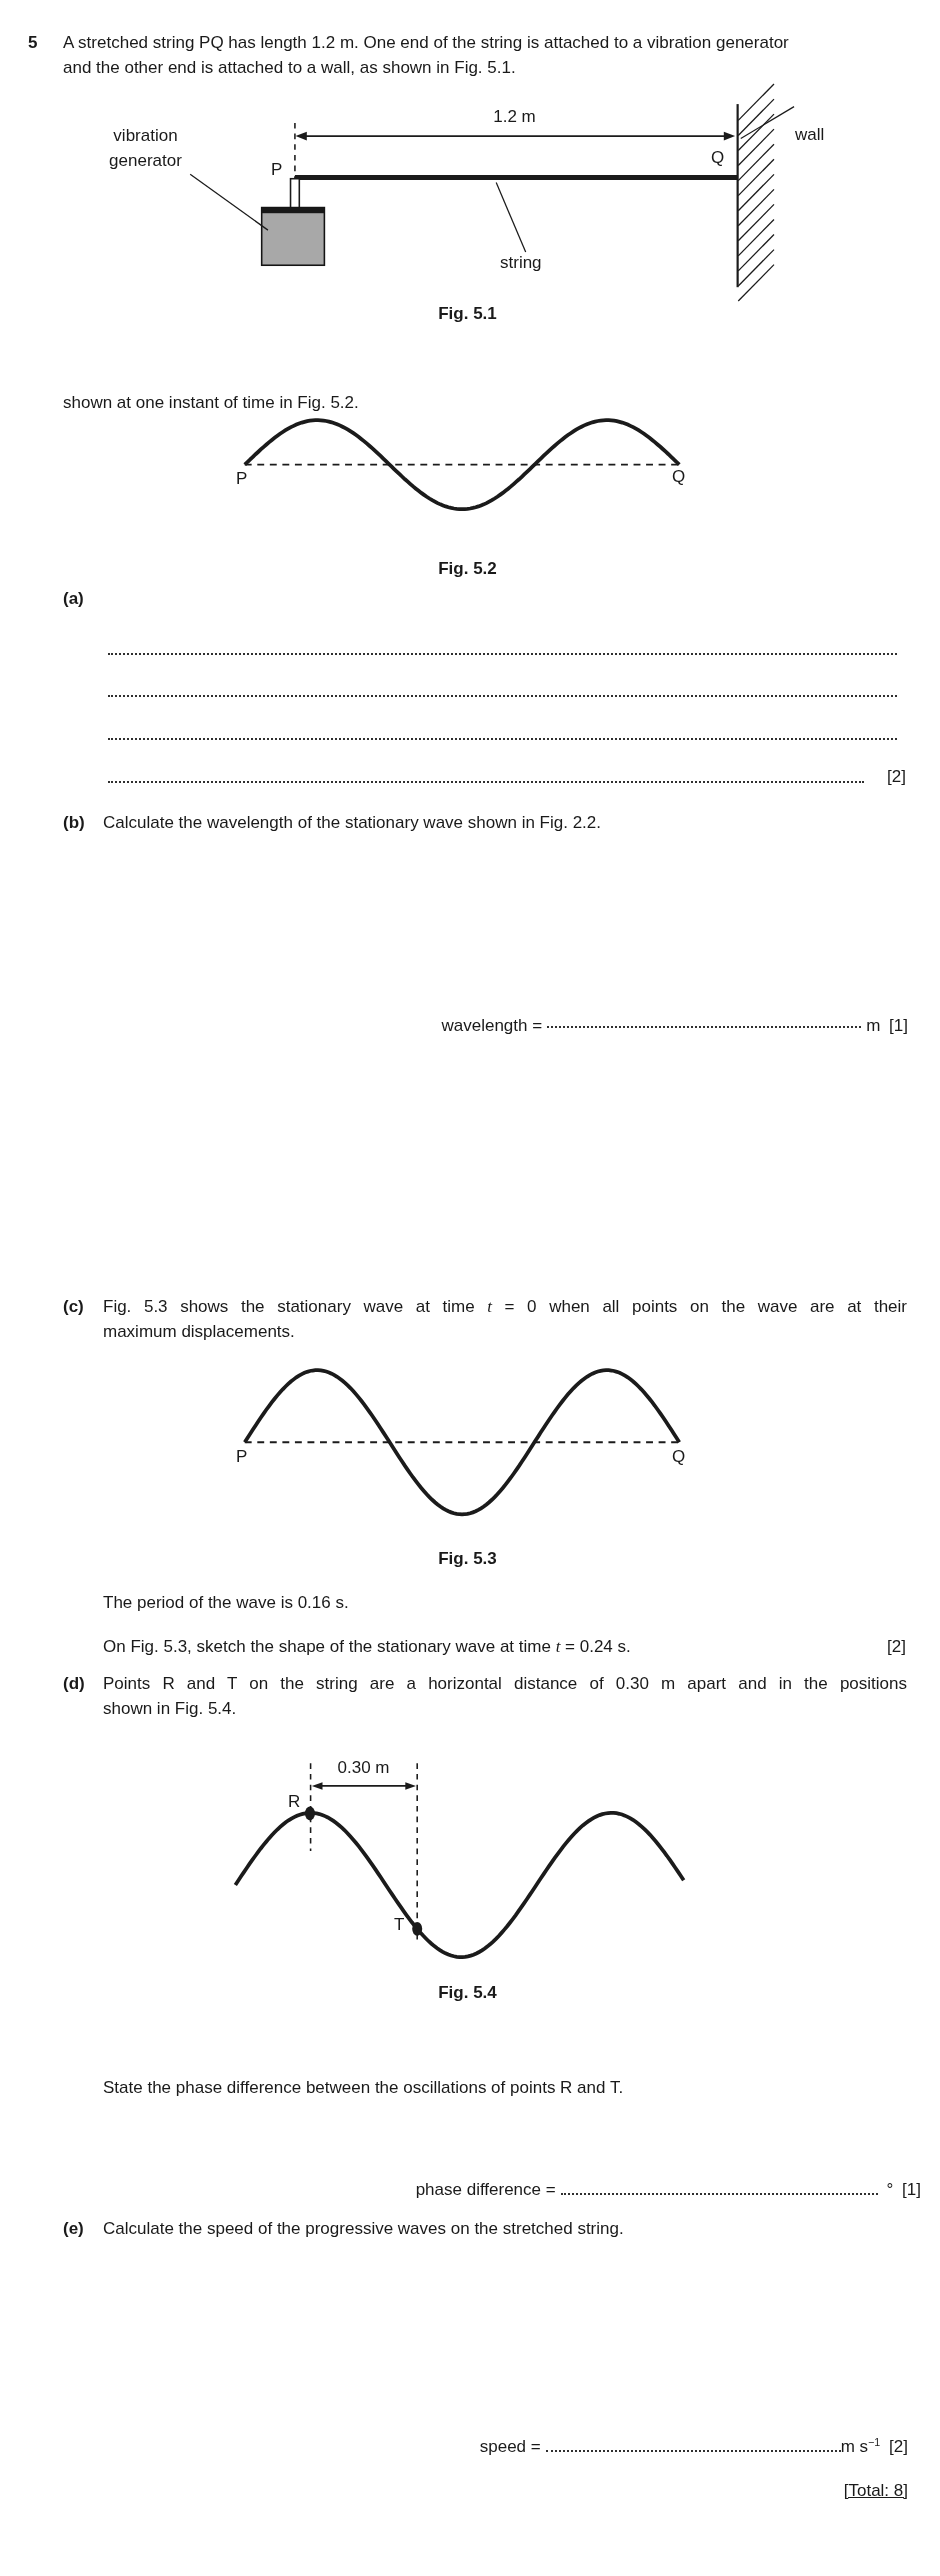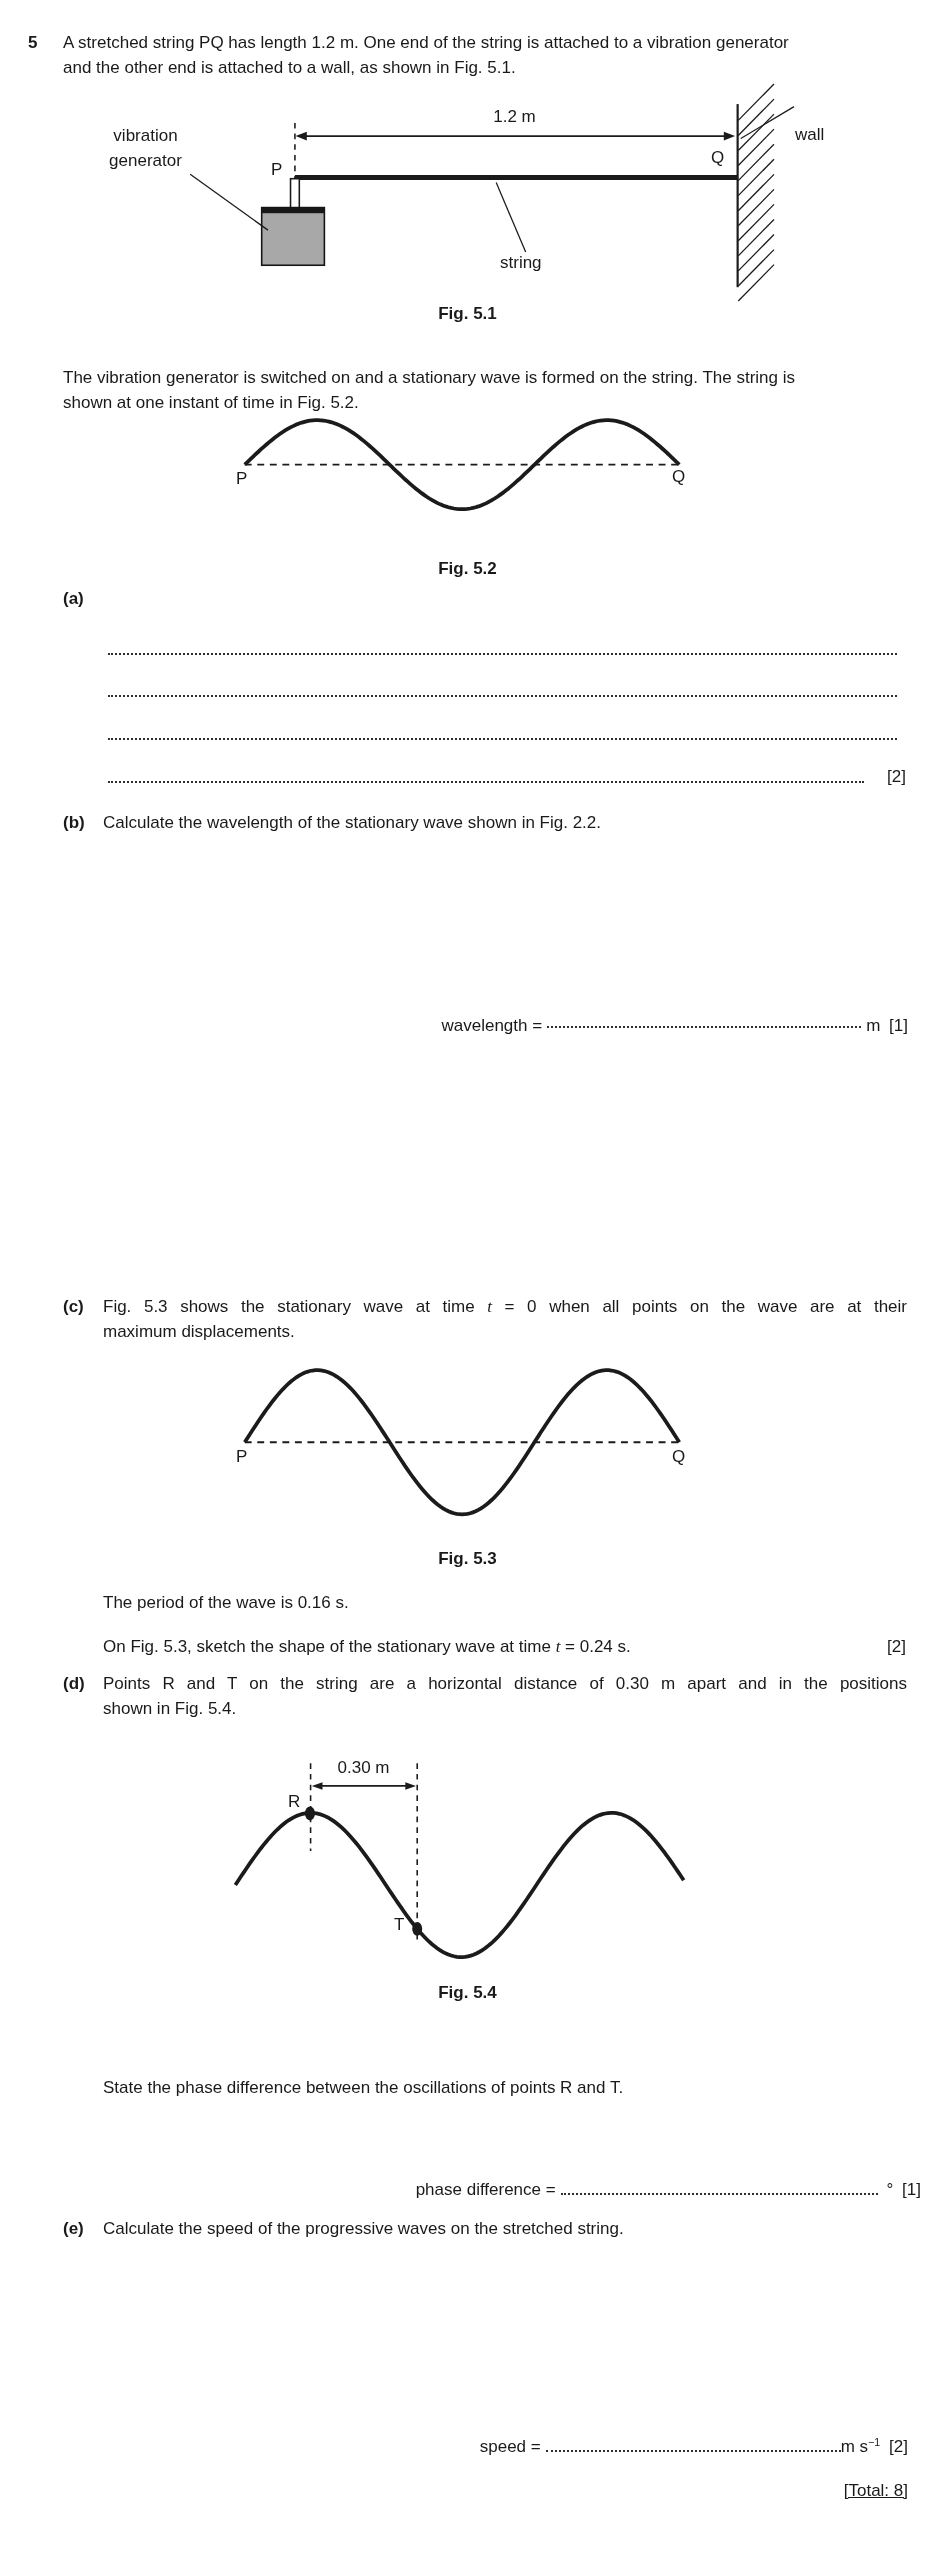--- a/index.html
+++ b/index.html
@@ -86,21 +86,20 @@
 
   <div class="t" style="left:795px; top:85px;margin-top:40px;">wall</div>
   <div class="t ctr" style="left:477px; top:107px; width:75px;">1.2 m</div>
   <div class="t" style="left:271px; top:160px;">P</div>
   <div class="t" style="left:711px; top:148px;">Q</div>
   <div class="t ctr" style="left:83px; top:126px; width:125px;">vibration</div>
   <div class="t ctr" style="left:83px; top:151px; width:125px;">generator</div>
   <div class="t" style="left:500px; top:253px;">string</div>
   <div class="t b ctr" style="left:414px; top:304px; width:107px;">Fig. 5.1</div>
 
-  <div class="t" style="left:63px; top:368px;">The vibration generator is switched on and a stationary wave is formed on the string. The string is</div>
   <div class="t" style="left:63px; top:393px;text-align:center;">shown at one instant of time in Fig. 5.2.</div>
 
   <div class="t" style="left:236px; top:469px;">P</div>
   <div class="t" style="left:672px; top:467px;">Q</div>
   <div class="t b ctr" style="left:414px; top:543px; width:107px;margin-top:16px;">Fig. 5.2</div>
 
   <div class="t b" style="left:63px; top:589px;">(a)</div>
   <div class="dotline" style="left:108px; top:653px; width:789px;"></div>
   <div class="dotline" style="left:108px; top:695px; width:789px;"></div>
   <div class="dotline" style="left:108px; top:738px; width:789px;"></div>

